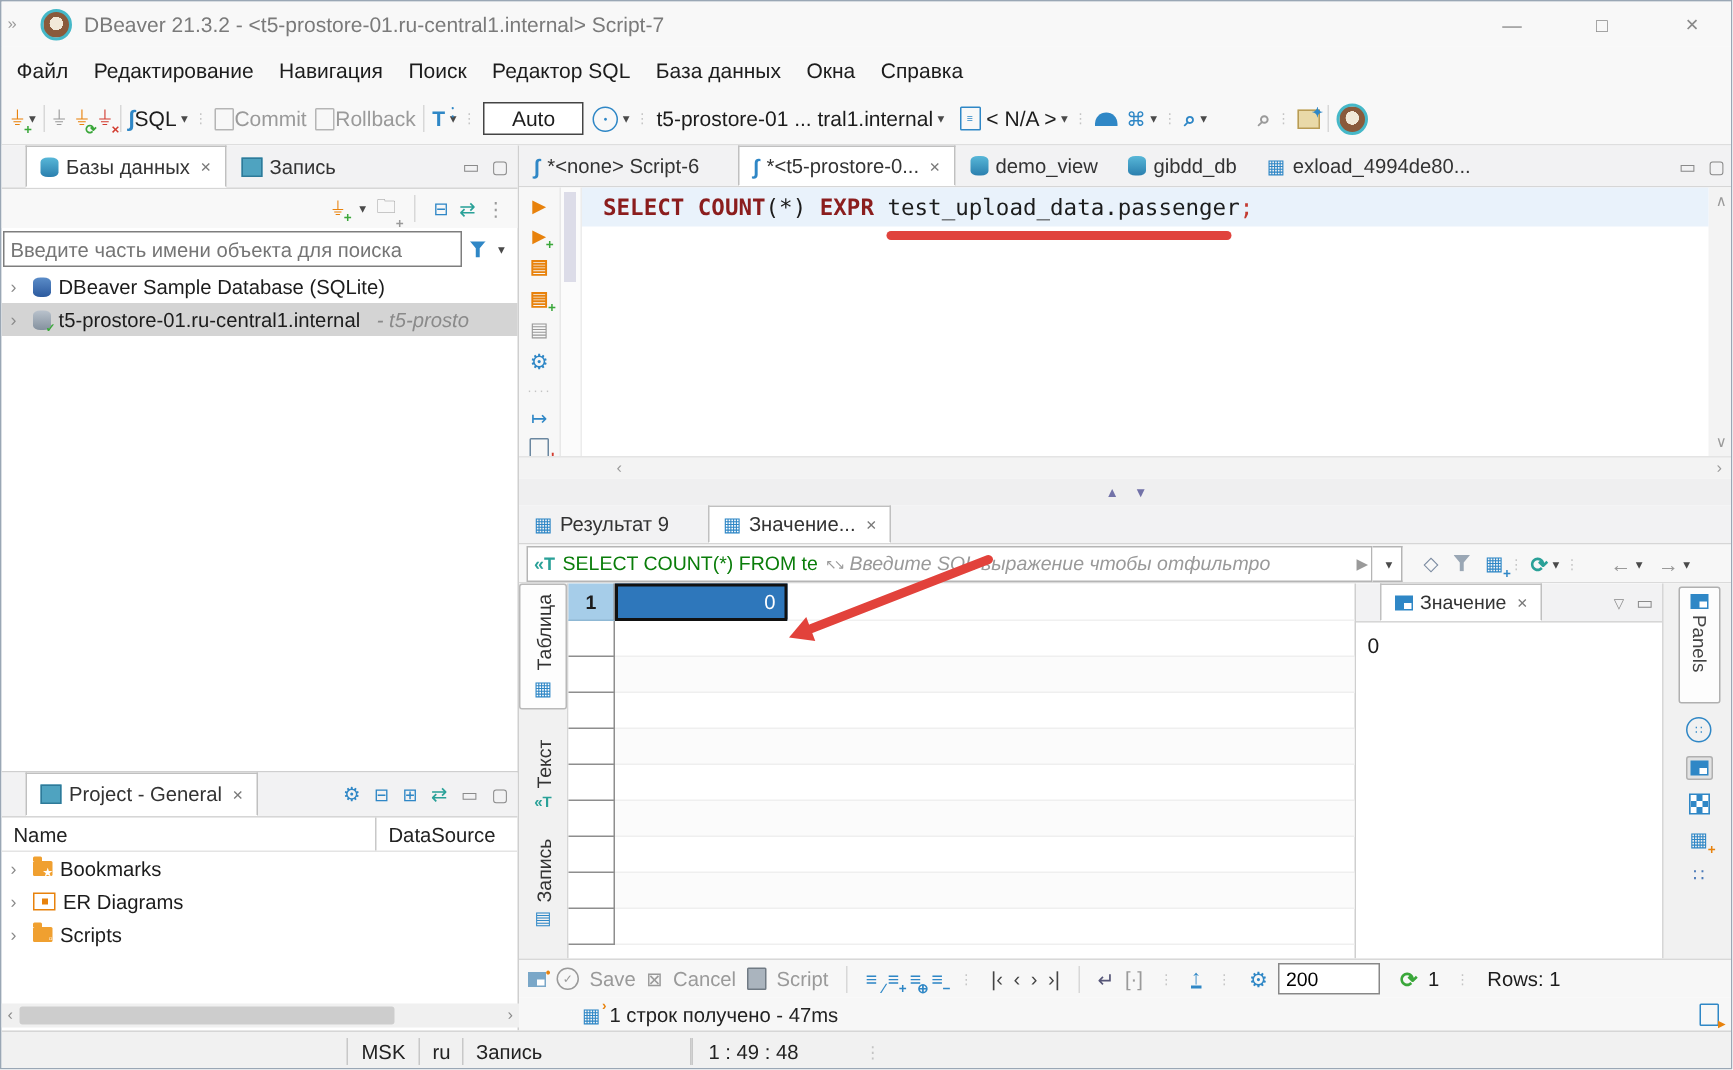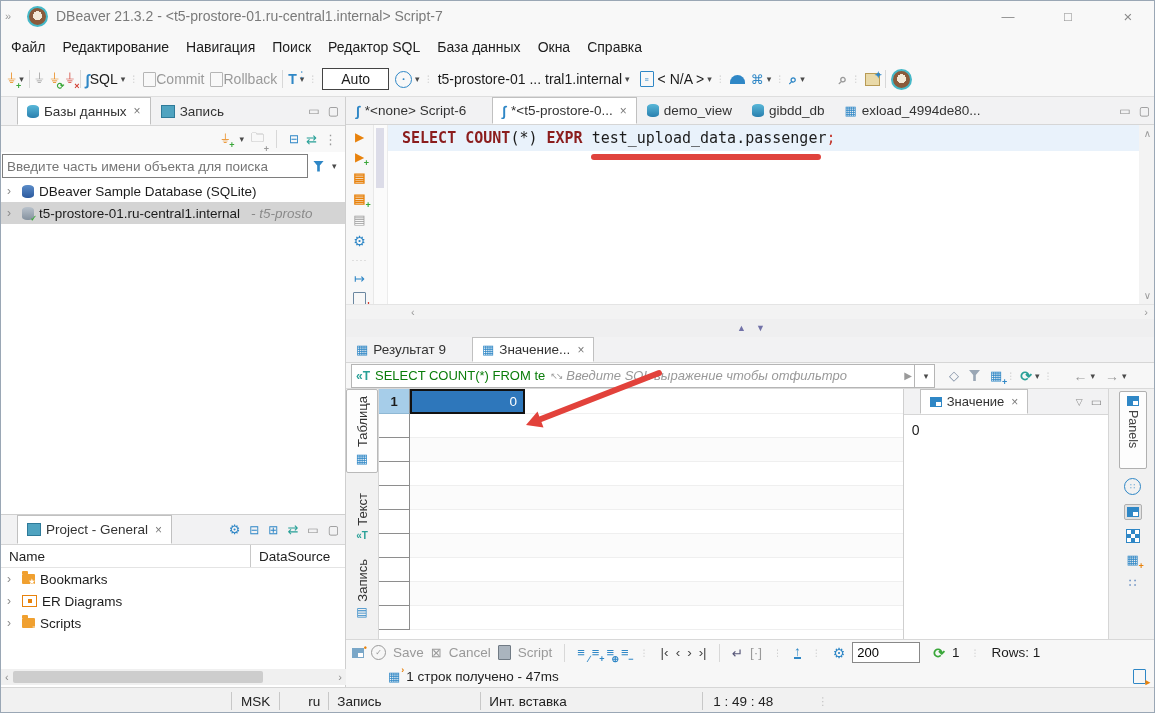--- a/index.html
+++ b/index.html
@@ -512,25 +512,24 @@
         <span class="docico" style="border-color:#2f87c6;"></span>
         <i class="badge orange" style="right:-4px;bottom:-3px;">▸</i>
       </span>
   </div>
 
   <div id="statusbar" class="abs">
     <span style="width:230px;"></span>
     <span class="sbsep"></span>
     <span style="padding:0 9px;">MSK</span>
     <span class="sbsep"></span>
-    <span style="padding:0 8px;margin-left:20px;">ru</span>
+    <span style="padding:0 8px;">ru</span>
     <span class="sbsep"></span>
     <span style="padding:0 8px;width:135px;">Запись</span>
     <span class="sbsep"></span>
-    <span style="padding:0 8px;width:205px;">Инт. вставка</span>
     <span class="sbsep"></span>
     <span style="padding:0 10px;width:90px;">1 : 49 : 48</span>
     <span class="hdots" style="font-size:11px;">⋮</span>
   </div>
 
   <svg class="abs" style="left:500px;top:360px;pointer-events:none;" width="220" height="80">
     <line x1="158" y1="12" x2="40" y2="58" stroke="#e2423b" stroke-width="6" stroke-linecap="round"></line>
     <polygon points="25,64 36.5,50.4 42.5,66.4" fill="#e2423b"></polygon>
   </svg>
 

